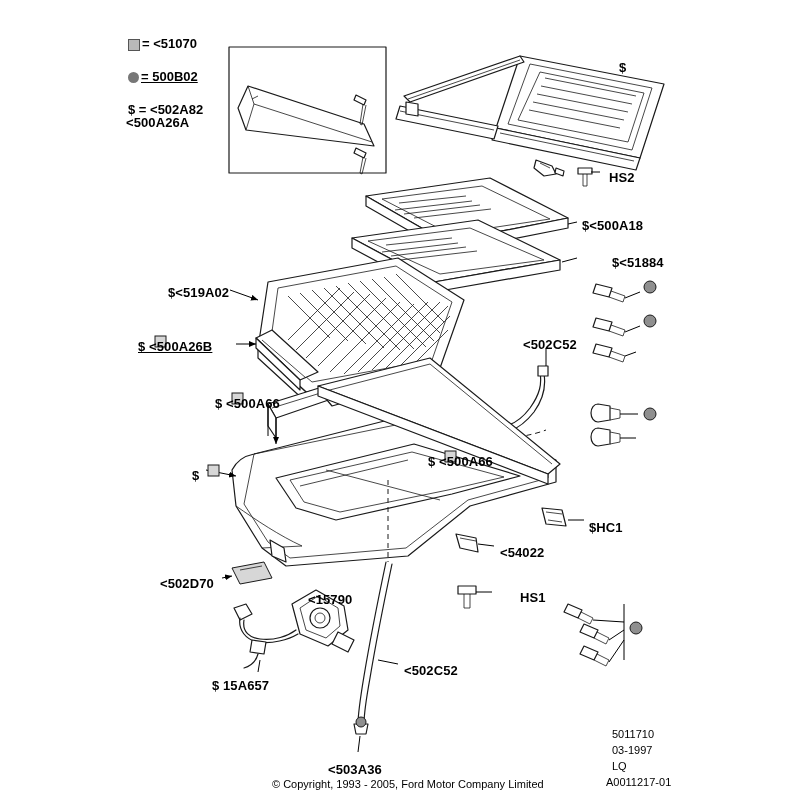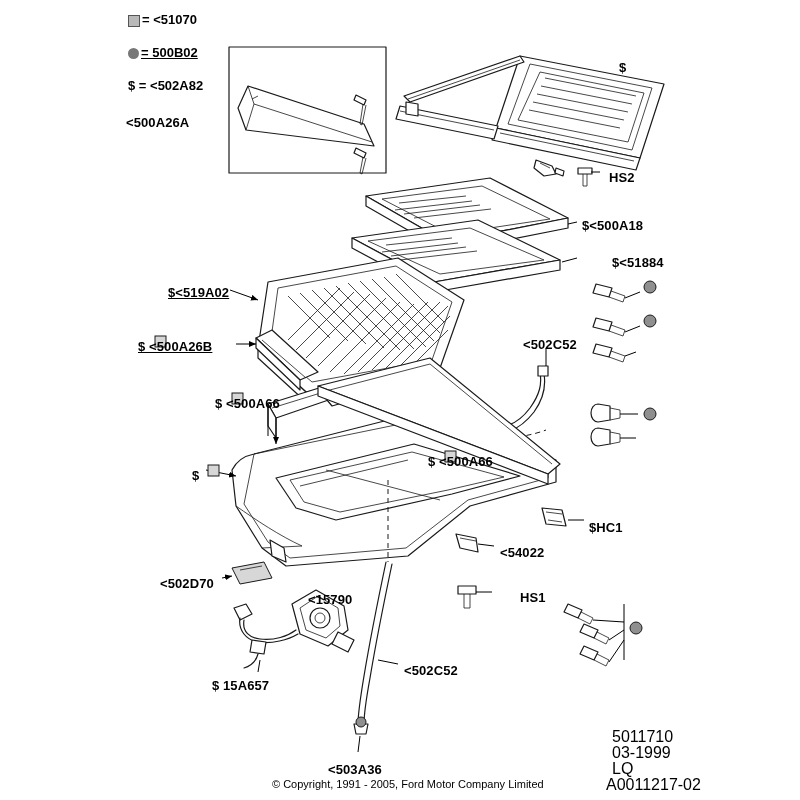--- a/index.html
+++ b/index.html
@@ -4,25 +4,25 @@
 <style>
   html,body{margin:0;padding:0;}
   body{
     width:800px;height:800px;background:#ffffff;position:relative;
     font-family:"Liberation Sans", sans-serif;
     color:#000;overflow:hidden;
   }
   #sheet{position:absolute;inset:0;}
   svg.art{position:absolute;left:0;top:0;width:800px;height:800px;}
   .lbl{position:absolute;font-size:13px;font-weight:bold;white-space:nowrap;letter-spacing:0.1px;}
-  .legend{position:absolute;font-size:13px;font-weight:bold;white-space:nowrap;}
+  .legend{position:absolute;font-size:13px;font-weight:bold;white-space:nowrap;margin-top:24px;}
   .sq{display:inline-block;width:10px;height:10px;background:#b9b9b9;border:1px solid #555;vertical-align:middle;margin-right:2px;}
   .dot{display:inline-block;width:11px;height:11px;border-radius:50%;background:#777;vertical-align:middle;margin-right:2px;}
   .copy{position:absolute;font-size:11px;white-space:nowrap;}
-  .code{position:absolute;font-size:16px;white-space:nowrap;}
+  .code{position:absolute;font-size:11px;white-space:nowrap;}
 </style>
 </head>
 <body>
 
 <div id="sheet">
 
   <svg class="art" viewBox="0 0 800 800" xmlns="http://www.w3.org/2000/svg">
     <defs>
       <style>
         .s{fill:none;stroke:#1a1a1a;stroke-width:1.2;stroke-linejoin:round;stroke-linecap:round;}
@@ -290,34 +290,34 @@
   </div>
   <div class="legend" style="left:128px;top:78px;">
     <span>$ = &lt;502A82</span>
   </div>
 
   <div class="lbl" style="left:126px;top:115px;">&lt;500A26A</div>
   <div class="lbl" style="left:619px;top:60px;">$</div>
   <div class="lbl" style="left:609px;top:170px;">HS2</div>
   <div class="lbl" style="left:582px;top:218px;">$&lt;500A18</div>
   <div class="lbl" style="left:612px;top:255px;">$&lt;51884</div>
-  <div class="lbl" style="left:168px;top:285px;text-decoration:underline;">$&lt;519A02</div>
+  <div class="lbl" style="left:168px;top:285px;">$&lt;519A02</div>
   <div class="lbl" style="left:138px;top:339px;text-decoration:underline;">$ &lt;500A26B</div>
   <div class="lbl" style="left:523px;top:337px;">&lt;502C52</div>
   <div class="lbl" style="left:215px;top:396px;">$ &lt;500A66</div>
   <div class="lbl" style="left:428px;top:454px;">$ &lt;500A66</div>
   <div class="lbl" style="left:192px;top:468px;">$</div>
   <div class="lbl" style="left:589px;top:520px;">$HC1</div>
   <div class="lbl" style="left:500px;top:545px;">&lt;54022</div>
   <div class="lbl" style="left:160px;top:576px;">&lt;502D70</div>
   <div class="lbl" style="left:308px;top:592px;">&lt;15790</div>
   <div class="lbl" style="left:500px;top:590px;margin-left:20px;">HS1</div>
   <div class="lbl" style="left:212px;top:678px;">$ 15A657</div>
   <div class="lbl" style="left:404px;top:663px;">&lt;502C52</div>
   <div class="lbl" style="left:328px;top:762px;">&lt;503A36</div>
 
   <div class="code" style="left:612px;top:728px;">5011710</div>
-  <div class="code" style="left:612px;top:744px;">03-1999</div>
+  <div class="code" style="left:612px;top:744px;">03-1997</div>
   <div class="code" style="left:612px;top:760px;">LQ</div>
-  <div class="code" style="left:606px;top:776px;">A0011217-02</div>
-  <div class="copy" style="left:272px;top:778px;">© Copyright, 1991 - 2005, Ford Motor Company Limited</div>
+  <div class="code" style="left:606px;top:776px;">A0011217-01</div>
+  <div class="copy" style="left:272px;top:778px;">© Copyright, 1993 - 2005, Ford Motor Company Limited</div>
 
 </div>
 
 </body></html>

